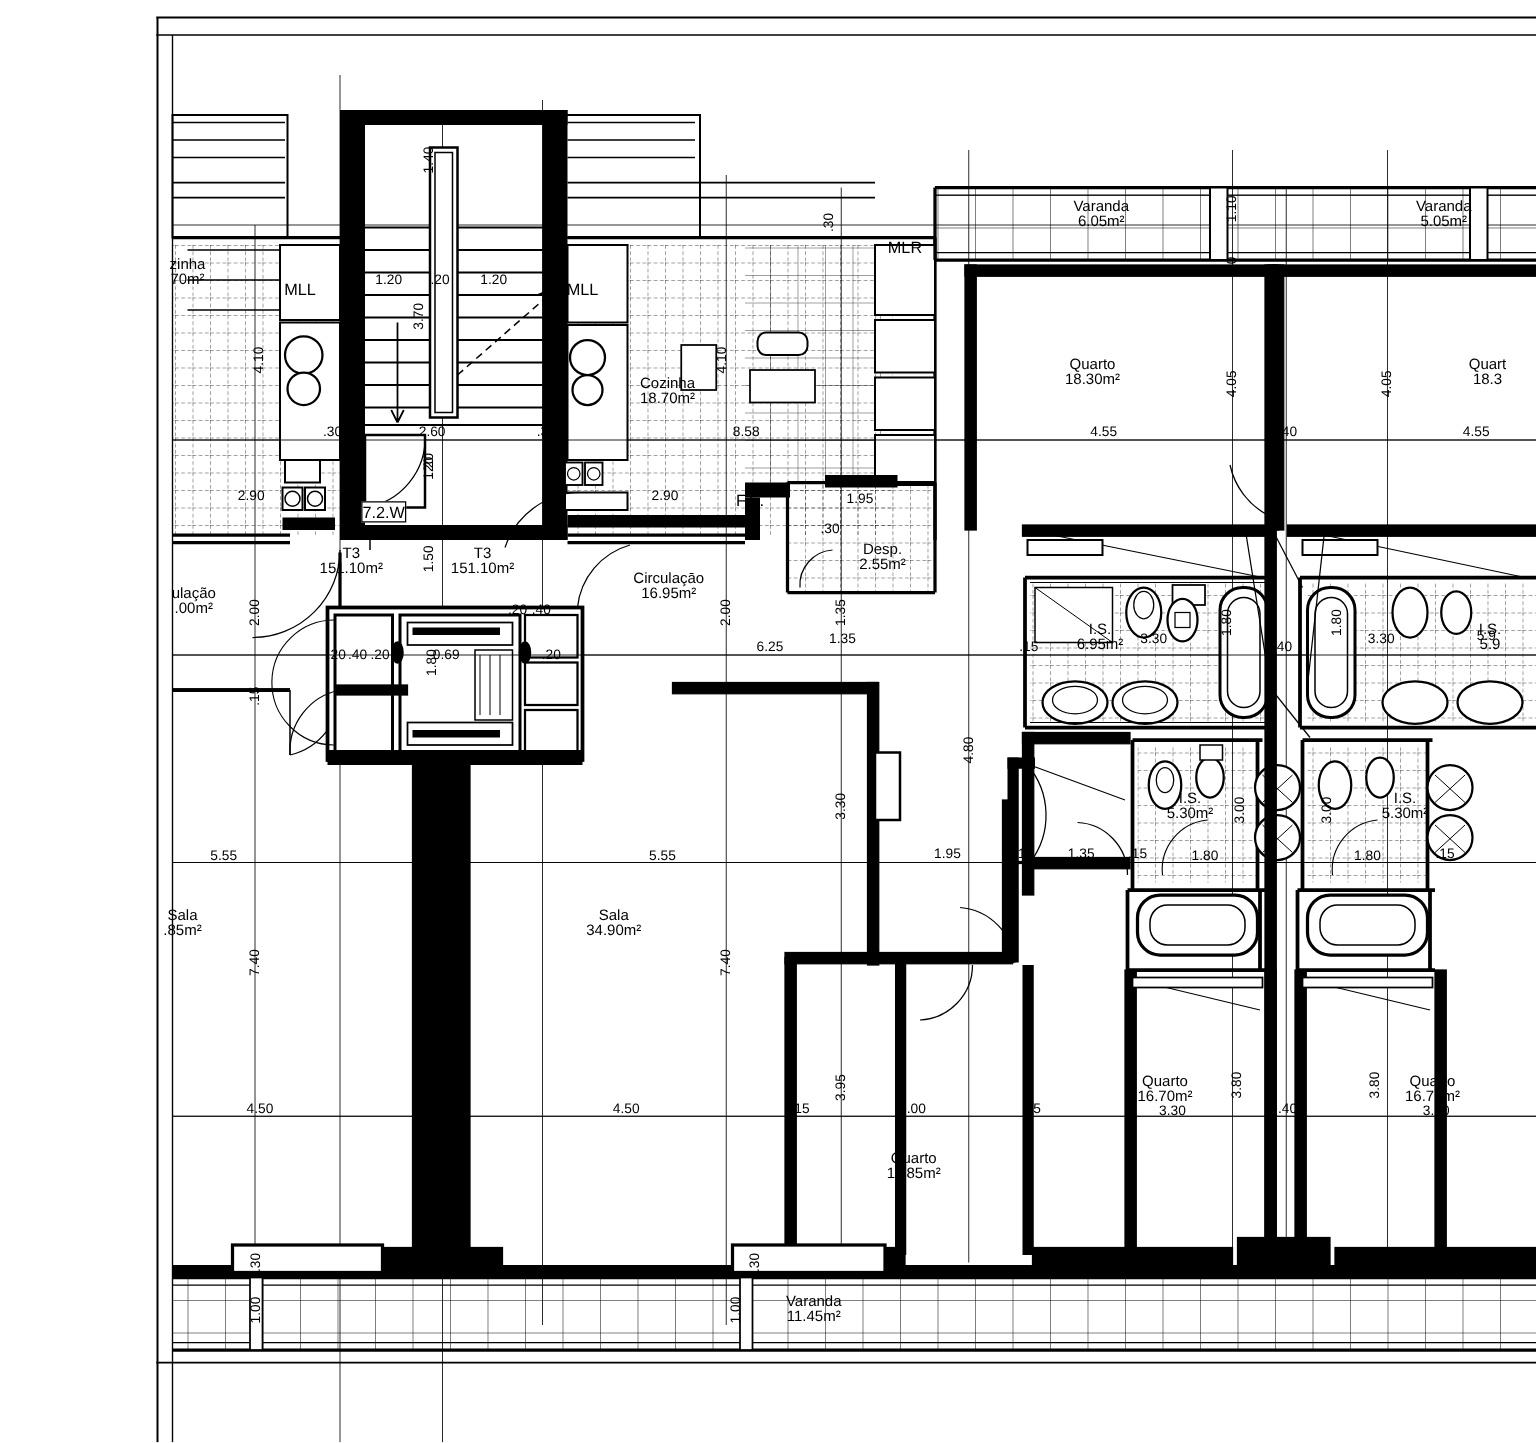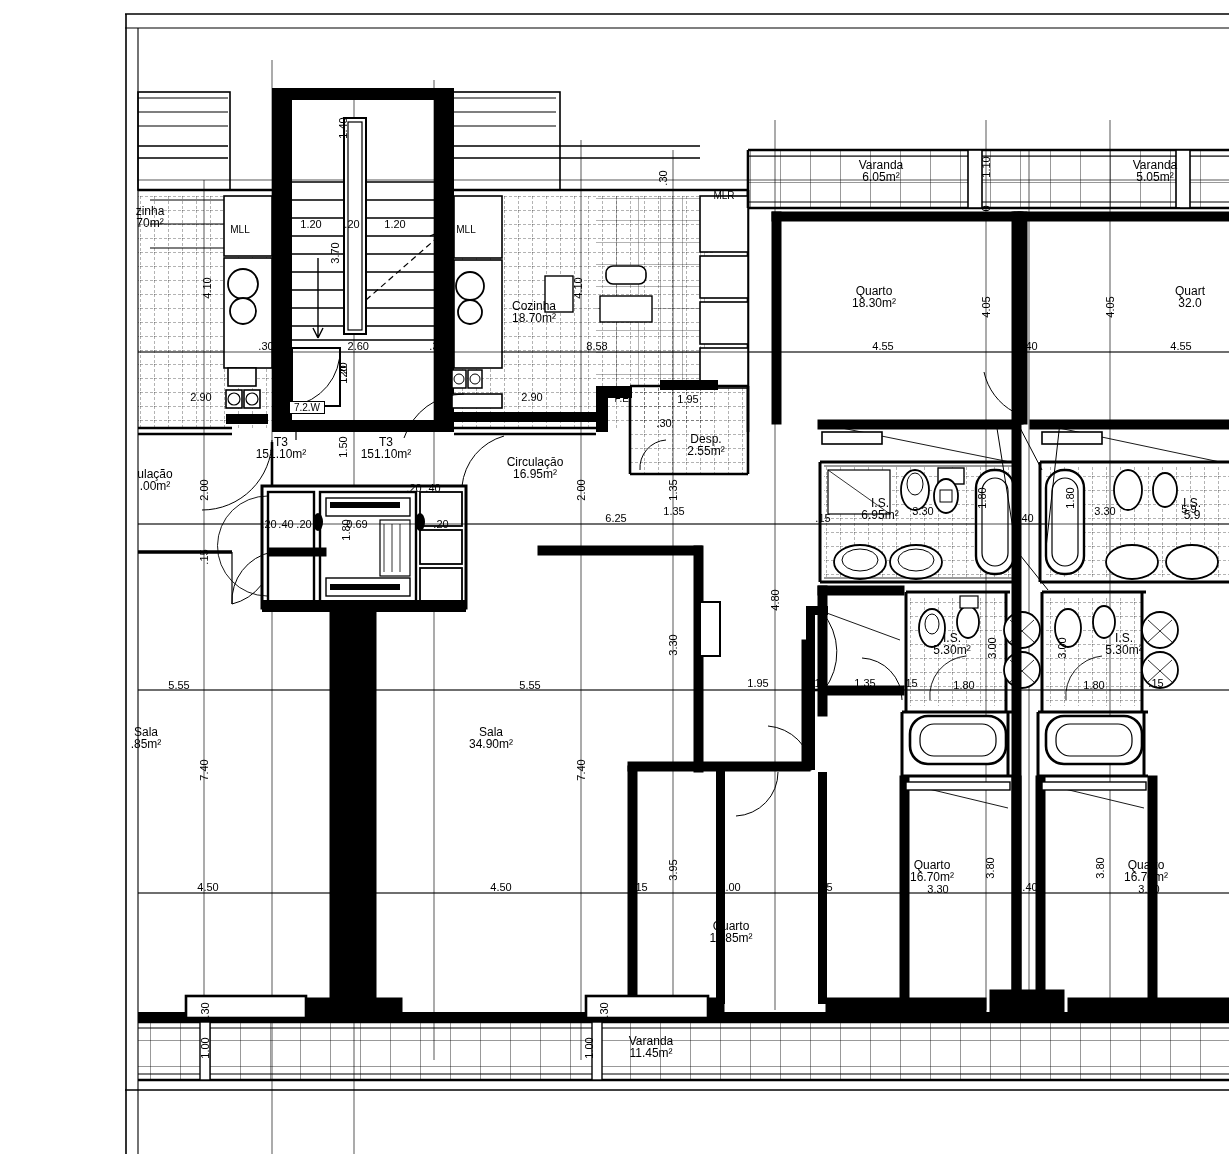--- a/index.html
+++ b/index.html
@@ -4,21 +4,21 @@
 <style>
   html,body{margin:0;padding:0;background:#ffffff;}
   body{font-family:"Liberation Sans",sans-serif;}
   #sheet{position:relative;width:1229px;height:1154px;background:#ffffff;overflow:hidden;}
   svg{position:absolute;left:0;top:0;}
   .lbl{position:absolute;font-family:"Liberation Sans",sans-serif;color:#000;white-space:nowrap;}
   .room{font-size:12px;line-height:11.5px;text-align:center;}
   .room b{font-weight:400;display:block;}
   .dim{font-size:11px;}
   .dim.v{transform-origin:0 0;}
-  .tiny{font-size:10px;}
+  .tiny{font-size:13px;}
 </style>
 </head>
 <body>
 
 <div id="sheet">
 
 <svg width="1229" height="1154">
   <defs>
     <pattern id="tilegrid" width="22" height="22" patternUnits="userSpaceOnUse">
       <path d="M0 0H22M0 0V22" stroke="#000" stroke-width="0.7"></path>
@@ -386,21 +386,21 @@
       <div class="lbl room" style="left: 611px; top: 1036px; width: 80px;">
         <b>Varanda</b>
         <b>11.45m²</b>
       </div>
       <div class="lbl room" style="left: 834px; top: 286px; width: 80px;">
         <b>Quarto</b>
         <b>18.30m²</b>
       </div>
       <div class="lbl room" style="left: 1150px; top: 286px; width: 80px;">
         <b>Quart</b>
-        <b>32.0</b>
+        <b>18.3</b>
       </div>
       <div class="lbl room" style="left: 691px; top: 921px; width: 80px;">
         <b>Quarto</b>
         <b>11.85m²</b>
       </div>
       <div class="lbl room" style="left: 892px; top: 860px; width: 80px;">
         <b>Quarto</b>
         <b>16.70m²</b>
       </div>
       <div class="lbl room" style="left: 1106px; top: 860px; width: 80px;">
@@ -421,21 +421,21 @@
       </div>
       <div class="lbl room" style="left: 1084px; top: 633px; width: 80px;">
         <b>I.S.</b>
         <b>5.30m²</b>
       </div>
     </div>
 <div id="dimh-labels">
       <div class="lbl dim" style="left: 294px; top: 218px; width: 34px; text-align: center;">1.20</div>
       <div class="lbl dim" style="left: 335px; top: 218px; width: 34px; text-align: center;">.20</div>
       <div class="lbl dim" style="left: 378px; top: 218px; width: 34px; text-align: center;">1.20</div>
-      <div class="lbl dim" style="left: 335px; top: 340px; width: 34px; text-align: right;">2.60</div>
+      <div class="lbl dim" style="left: 335px; top: 340px; width: 34px; text-align: left;">2.60</div>
       <div class="lbl dim" style="left: 249px; top: 340px; width: 34px; text-align: center;">.30</div>
       <div class="lbl dim" style="left: 420px; top: 340px; width: 34px; text-align: center;">.30</div>
       <div class="lbl dim" style="left: 580px; top: 340px; width: 34px; text-align: center;">8.58</div>
       <div class="lbl dim" style="left: 184px; top: 391px; width: 34px; text-align: center;">2.90</div>
       <div class="lbl dim" style="left: 515px; top: 391px; width: 34px; text-align: center;">2.90</div>
       <div class="lbl dim" style="left: 671px; top: 393px; width: 34px; text-align: center;">1.95</div>
       <div class="lbl dim" style="left: 647px; top: 417px; width: 34px; text-align: center;">.30</div>
       <div class="lbl dim" style="left: 599px; top: 512px; width: 34px; text-align: center;">6.25</div>
       <div class="lbl dim" style="left: 657px; top: 505px; width: 34px; text-align: center;">1.35</div>
       <div class="lbl dim" style="left: 252px; top: 518px; width: 34px; text-align: center;">.20</div>
@@ -515,17 +515,17 @@
       </div>
       <div class="lbl room" style="left: 346px; top: 437px; width: 80px;">
         <b>T3</b>
         <b>151.10m²</b>
       </div>
     </div>
 <div id="ann-labels">
       <div class="lbl tiny" style="left: 223px; top: 224px; width: 34px; text-align: center;">MLL</div>
       <div class="lbl tiny" style="left: 449px; top: 224px; width: 34px; text-align: center;">MLL</div>
       <div class="lbl tiny" style="left: 707px; top: 190px; width: 34px; text-align: center;">MLR</div>
-      <div class="lbl tiny" style="left: 606px; top: 393px; width: 34px; text-align: center;">F.E.</div>
+      <div class="lbl tiny" style="left: 583px; top: 393px; width: 34px; text-align: center;">F.E.</div>
       <div class="lbl tiny" style="left: 289px; top: 401px; width: 34px; text-align: center; border: 1.4px solid rgb(0, 0, 0); background: rgb(255, 255, 255);">7.2.W</div>
     </div>
 
 </div>
 
 </body></html>

